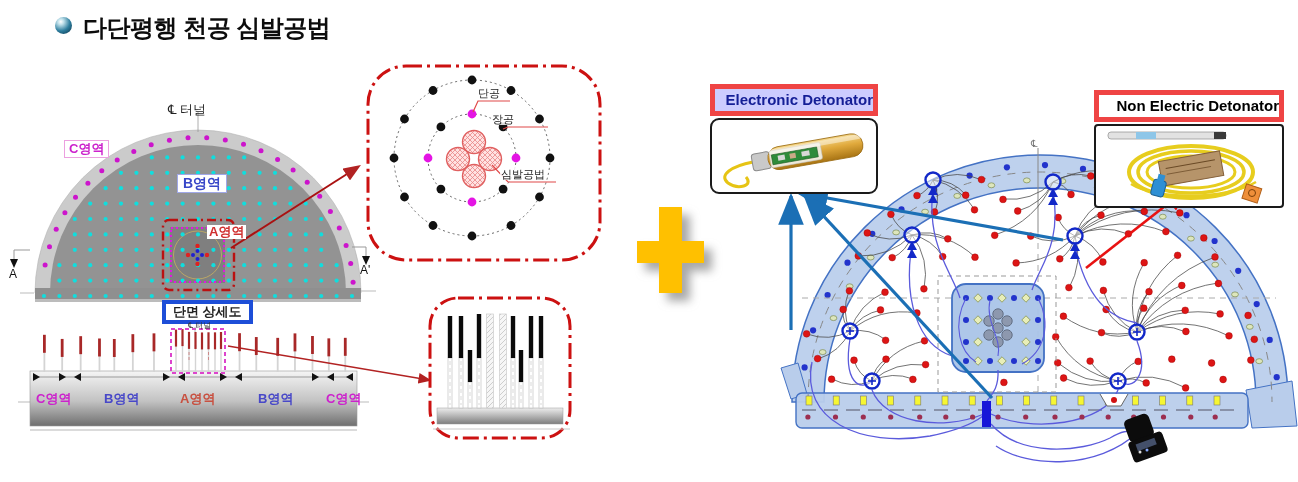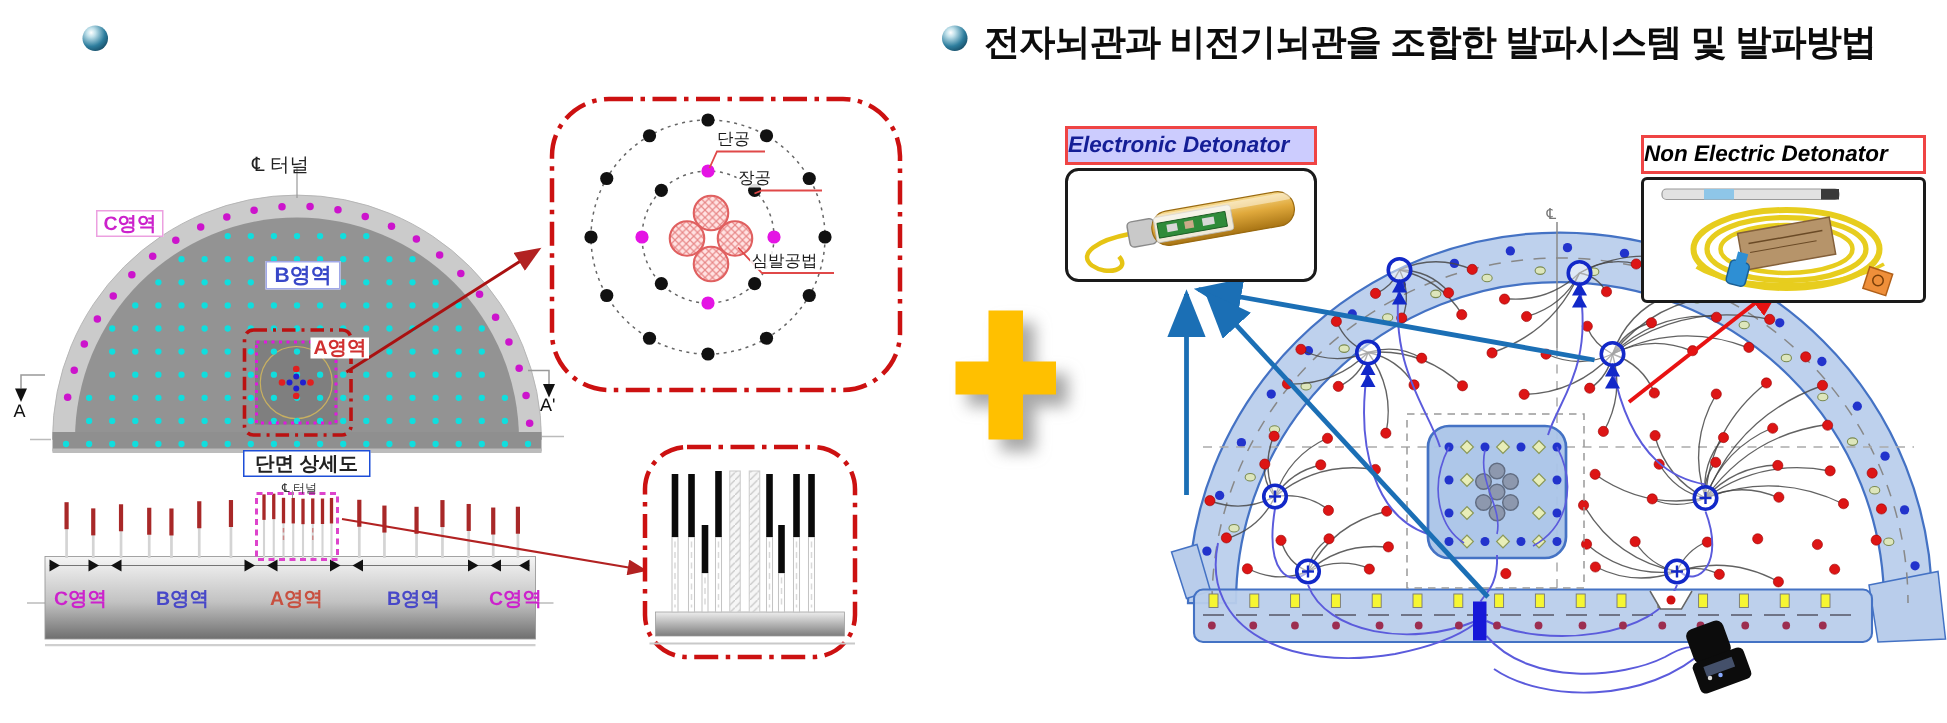--- a/index.html
+++ b/index.html
@@ -10,27 +10,27 @@
          color:#0c0c0c;letter-spacing:-0.5px;white-space:nowrap;}
   .bullet{width:17px;height:17px;border-radius:50%;flex:0 0 17px;margin-top:5px;
           background:radial-gradient(circle at 34% 28%, #ffffff 0%, #bfe0ea 18%, #2e7e9e 55%, #06293f 100%);}
   .lbl{position:absolute;font-weight:bold;white-space:nowrap;line-height:1.1;}
   #lbl-zone-c{color:#cc22cc;font-size:13px;border:1.5px solid #eca0e0;background:#fff;padding:1px 4px;}
   #lbl-zone-b{color:#3847c8;font-size:14px;border:1.5px solid #a0a8e8;background:#fff;padding:1px 5px;}
   #lbl-zone-a{color:#d03030;font-size:13px;background:#fff;padding:0 2px;}
   #lbl-cl-tunnel{font-size:13px;color:#222;font-weight:normal;}
   .marker{font-size:12px;color:#111;font-weight:normal;}
   .cd-lbl{font-size:11px;color:#1a1a1a;background:rgba(255,255,255,.85);padding:0 1px;font-weight:normal;}
-  #lbl-profile-title{font-size:13px;font-weight:600;color:#222;border:1px solid #1d4ed8;background:#fff;padding:1px 7px;}
+  #lbl-profile-title{font-size:13px;font-weight:600;color:#222;border:4px solid #1d4ed8;background:#fff;padding:1px 7px;}
   #lbl-profile-cl{font-size:8px;color:#333;font-weight:normal;}
   .zlbl{font-size:13px;}
   .zc{color:#cc22cc;} .zb{color:#4848c8;} .za{color:#c85040;}
   .det-box{position:absolute;}
-  .det-label{border:2px solid #ef4444;font-weight:bold;font-size:15px;text-align:left;
-             height:22px;line-height:22px;font-style:italic;}
+  .det-label{border:5px solid #ef4444;font-weight:bold;font-size:15px;text-align:right;
+             height:22px;line-height:22px;}
   .det-img{margin-top:2px;border:2px solid #1a1a1a;background:#fff;}
   #ed-box .det-label{background:#ccccfe;color:#141e96;}
   #ned-box .det-label{background:#fff;color:#000;margin-top:10px;}
   #ed-box .det-img{border-radius:9px;height:72px;}
   #ned-box .det-img{border-radius:4px;height:80px;}
   #cl-right{font-size:10px;color:#777;font-weight:normal;}
   svg{display:block;}
 </style>
 </head>
 <body>
@@ -745,24 +745,21 @@
       </g>
       <line x1="791" y1="330" x2="791" y2="196" stroke="#1b6fb5" stroke-width="3.2" marker-end="url(#ab)"></line>
       <line x1="1063" y1="240" x2="799" y2="193" stroke="#1b6fb5" stroke-width="3.2" marker-end="url(#ab)"></line>
       <line x1="992" y1="398" x2="805" y2="196" stroke="#1b6fb5" stroke-width="3.2" marker-end="url(#ab)"></line>
       <line x1="1086" y1="268" x2="1188" y2="188" stroke="#e81212" stroke-width="2.6" marker-end="url(#ar)"></line>
     </g>
   </svg>
 
   <div class="abs title" style="left:55px;top:12px">
     <span class="bullet"></span>
-  </div>
-  <div class="abs title" style="left:628px;top:12px">
-    <span class="bullet"></span>
-    <span>전자뇌관과 비전기뇌관을 조합한 발파시스템 및 발파방법</span>
+    <span>다단평행 천공 심발공법</span>
   </div>
 
   <div class="lbl" id="lbl-cl-tunnel" style="left:168px;top:103px">℄ 터널</div>
   <div class="lbl" id="lbl-zone-c" style="left:64px;top:140px">C영역</div>
   <div class="lbl" id="lbl-zone-b" style="left:177px;top:174px">B영역</div>
   <div class="lbl" id="lbl-zone-a" style="left:207px;top:225px">A영역</div>
   <div class="lbl marker" style="left:9px;top:268px">A</div>
   <div class="lbl marker" style="left:360px;top:264px">A'</div>
 
   <div class="lbl cd-lbl" style="left:477px;top:87px">단공</div>

